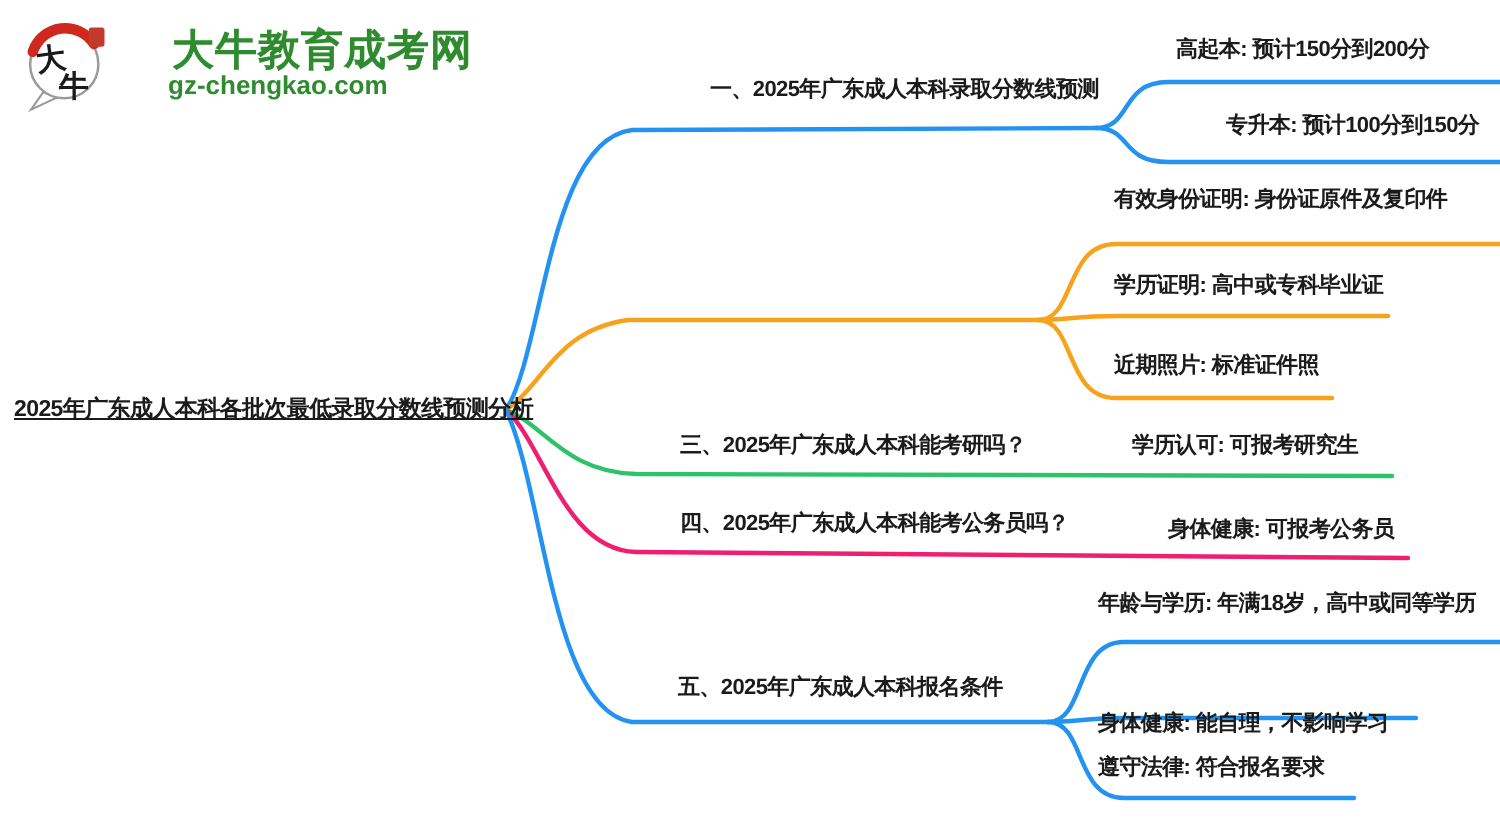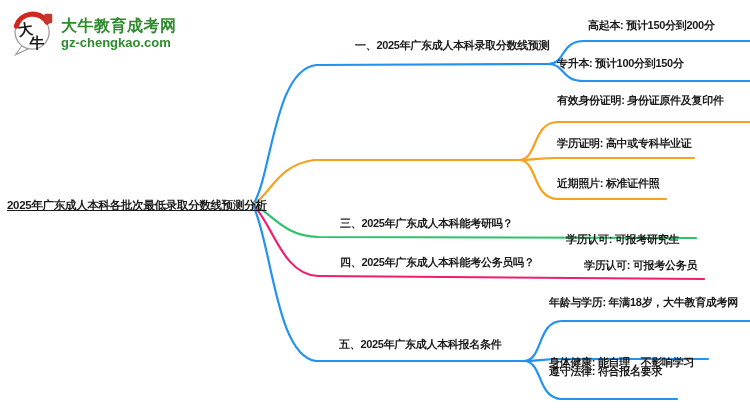--- a/index.html
+++ b/index.html
@@ -9,22 +9,22 @@
   }
   .connectors{position:absolute;left:0;top:0;width:750px;height:410px;}
   .connectors path{fill:none;stroke-width:2.2;stroke-linecap:round;stroke-linejoin:round;}
   .node{
     position:absolute;white-space:nowrap;font-weight:700;color:#1b1b1b;
     font-size:11px;line-height:15px;letter-spacing:-0.3px;
   }
   .root-label{font-size:11.5px;}
   .logo{position:absolute;left:12px;top:9px;display:flex;align-items:center;gap:7px;cursor:pointer;}
   .logo-words{display:flex;flex-direction:column;}
-  .site-name{font-size:16px;font-weight:700;color:#2e8b2e;letter-spacing:0.5px;line-height:19px;}
-  .site-url{font-size:13px;font-weight:700;color:#2e8b2e;line-height:15px;}
+  .site-name{font-size:21px;font-weight:700;color:#2e8b2e;letter-spacing:0.5px;line-height:19px;margin-left:25px;}
+  .site-url{font-size:13px;font-weight:700;color:#2e8b2e;line-height:15px;margin-left:23px;}
 </style>
 </head>
 <body>
 
 <div class="stage">
 
   <svg class="connectors" viewBox="0 0 750 410">
 
     <path d="M253,205 C272,175 274,70 316,65 L548,64" stroke="#2492f0"></path>
     <path d="M548,64 C566,64 560,41 584,41 L750,41" stroke="#2492f0"></path>
@@ -61,27 +61,27 @@
   </div>
 
   <div class="node root-label" style="left:7px;top:198px;text-decoration:underline;">2025年广东成人本科各批次最低录取分数线预测分析</div>
 
   <div class="node" style="left:339px;top:38px;margin-left:16px;">一、2025年广东成人本科录取分数线预测</div>
   <div class="node" style="left:340px;top:216px;text-align:right;">三、2025年广东成人本科能考研吗？</div>
   <div class="node" style="left:340px;top:255px;">四、2025年广东成人本科能考公务员吗？</div>
   <div class="node" style="left:339px;top:337px;">五、2025年广东成人本科报名条件</div>
 
   <div class="node" style="left:588px;top:18px;">高起本: 预计150分到200分</div>
-  <div class="node" style="left:557px;top:56px;">专升本: 预计100分到150分</div>
+  <div class="node" style="left:613px;top:56px;">专升本: 预计100分到150分</div>
 
   <div class="node" style="left:557px;top:93px;">有效身份证明: 身份证原件及复印件</div>
   <div class="node" style="left:557px;top:136px;">学历证明: 高中或专科毕业证</div>
   <div class="node" style="left:557px;top:176px;">近期照片: 标准证件照</div>
 
-  <div class="node" style="left:566px;top:232px;text-align:center;">学历认可: 可报考研究生</div>
+  <div class="node" style="left:566px;top:216px;text-align:center;">学历认可: 可报考研究生</div>
 
-  <div class="node" style="left:584px;top:258px;">学历认可: 可报考公务员</div>
+  <div class="node" style="left:584px;top:258px;">身体健康: 可报考公务员</div>
 
-  <div class="node" style="left:549px;top:295px;">年龄与学历: 年满18岁，大牛教育成考网</div>
+  <div class="node" style="left:549px;top:295px;">年龄与学历: 年满18岁，高中或同等学历</div>
   <div class="node" style="left:549px;top:319px;margin-top:36px;">身体健康: 能自理，不影响学习</div>
-  <div class="node" style="left:549px;top:364px;">遵守法律: 符合报名要求</div>
+  <div class="node" style="left:549px;top:377px;">遵守法律: 符合报名要求</div>
 
 </div>
 
 </body></html>

